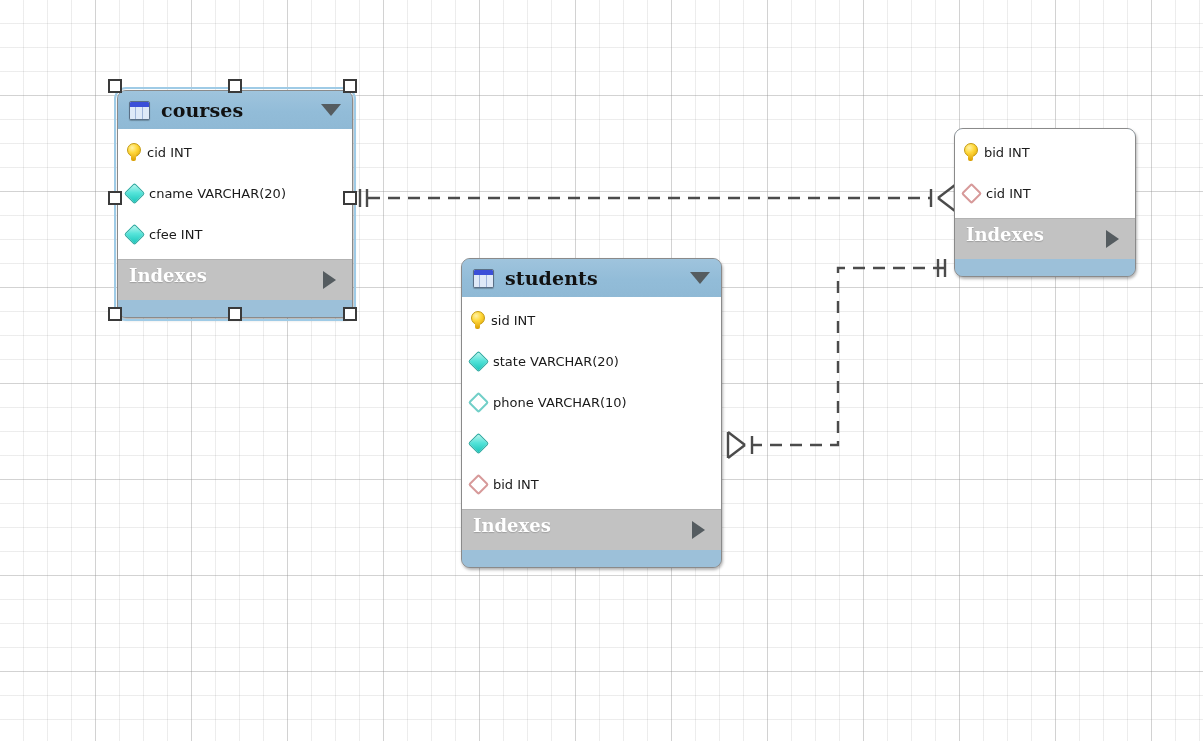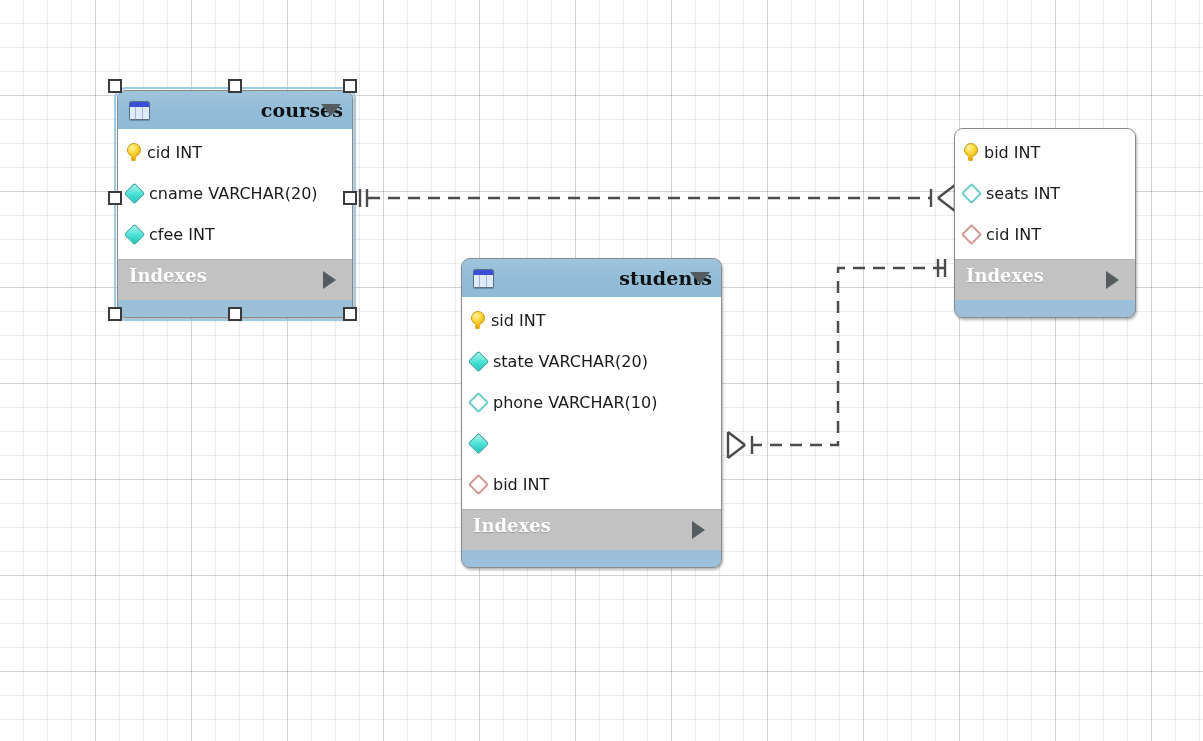--- a/index.html
+++ b/index.html
@@ -39,21 +39,20 @@
     border: 1px solid #8a8a8a;
     overflow: hidden;
   }
   .tbl-header {
     height: 38px;
     background: linear-gradient(to bottom, #9fc4dd 0%, #92bcd8 55%, #8fb9d5 100%);
     display: flex;
     align-items: center;
     padding: 0 9px 0 11px;
     position: relative;
-    justify-content: space-between;
   }
   .tbl-ico {
     width: 21px; height: 19px;
     border: 1px solid #5a6f86;
     border-radius: 2px;
     background: #ffffff;
     position: relative;
     flex: 0 0 auto;
     box-shadow: 0 1px 1px rgba(0,0,0,0.25);
     overflow: hidden;
@@ -98,21 +97,21 @@
   }
   .col-row {
     height: 41px;
     display: flex;
     align-items: center;
     padding-left: 9px;
     white-space: nowrap;
   }
   .col-name {
     font-family: "DejaVu Sans", "Liberation Sans", sans-serif;
-    font-size: 16px;
+    font-size: 13px;
     color: #1a1a1a;
     margin-left: 7px;
   }
 
   
   .ico-key {
     width: 13px; height: 19px;
     position: relative;
     flex: 0 0 auto;
   }
@@ -299,24 +298,20 @@
     <div class="tbl-footer"></div>
   </div>
 
   <div class="table-box" style="left:954px; top:128px; width:182px;">
     <div class="tbl-cols">
       <div class="col-row">
         <span class="ico-key"></span>
         <span class="col-name">bid INT</span>
       </div>
       <div class="col-row">
-        <span class="ico-dia dia-hollow"></span>
-        <span class="col-name">seats INT</span>
-      </div>
-      <div class="col-row">
         <span class="ico-dia dia-fk"></span>
         <span class="col-name">cid INT</span>
       </div>
     </div>
     <div class="tbl-indexes">
       <span class="idx-label">Indexes</span>
       <span class="idx-caret"></span>
     </div>
     <div class="tbl-footer"></div>
   </div>

